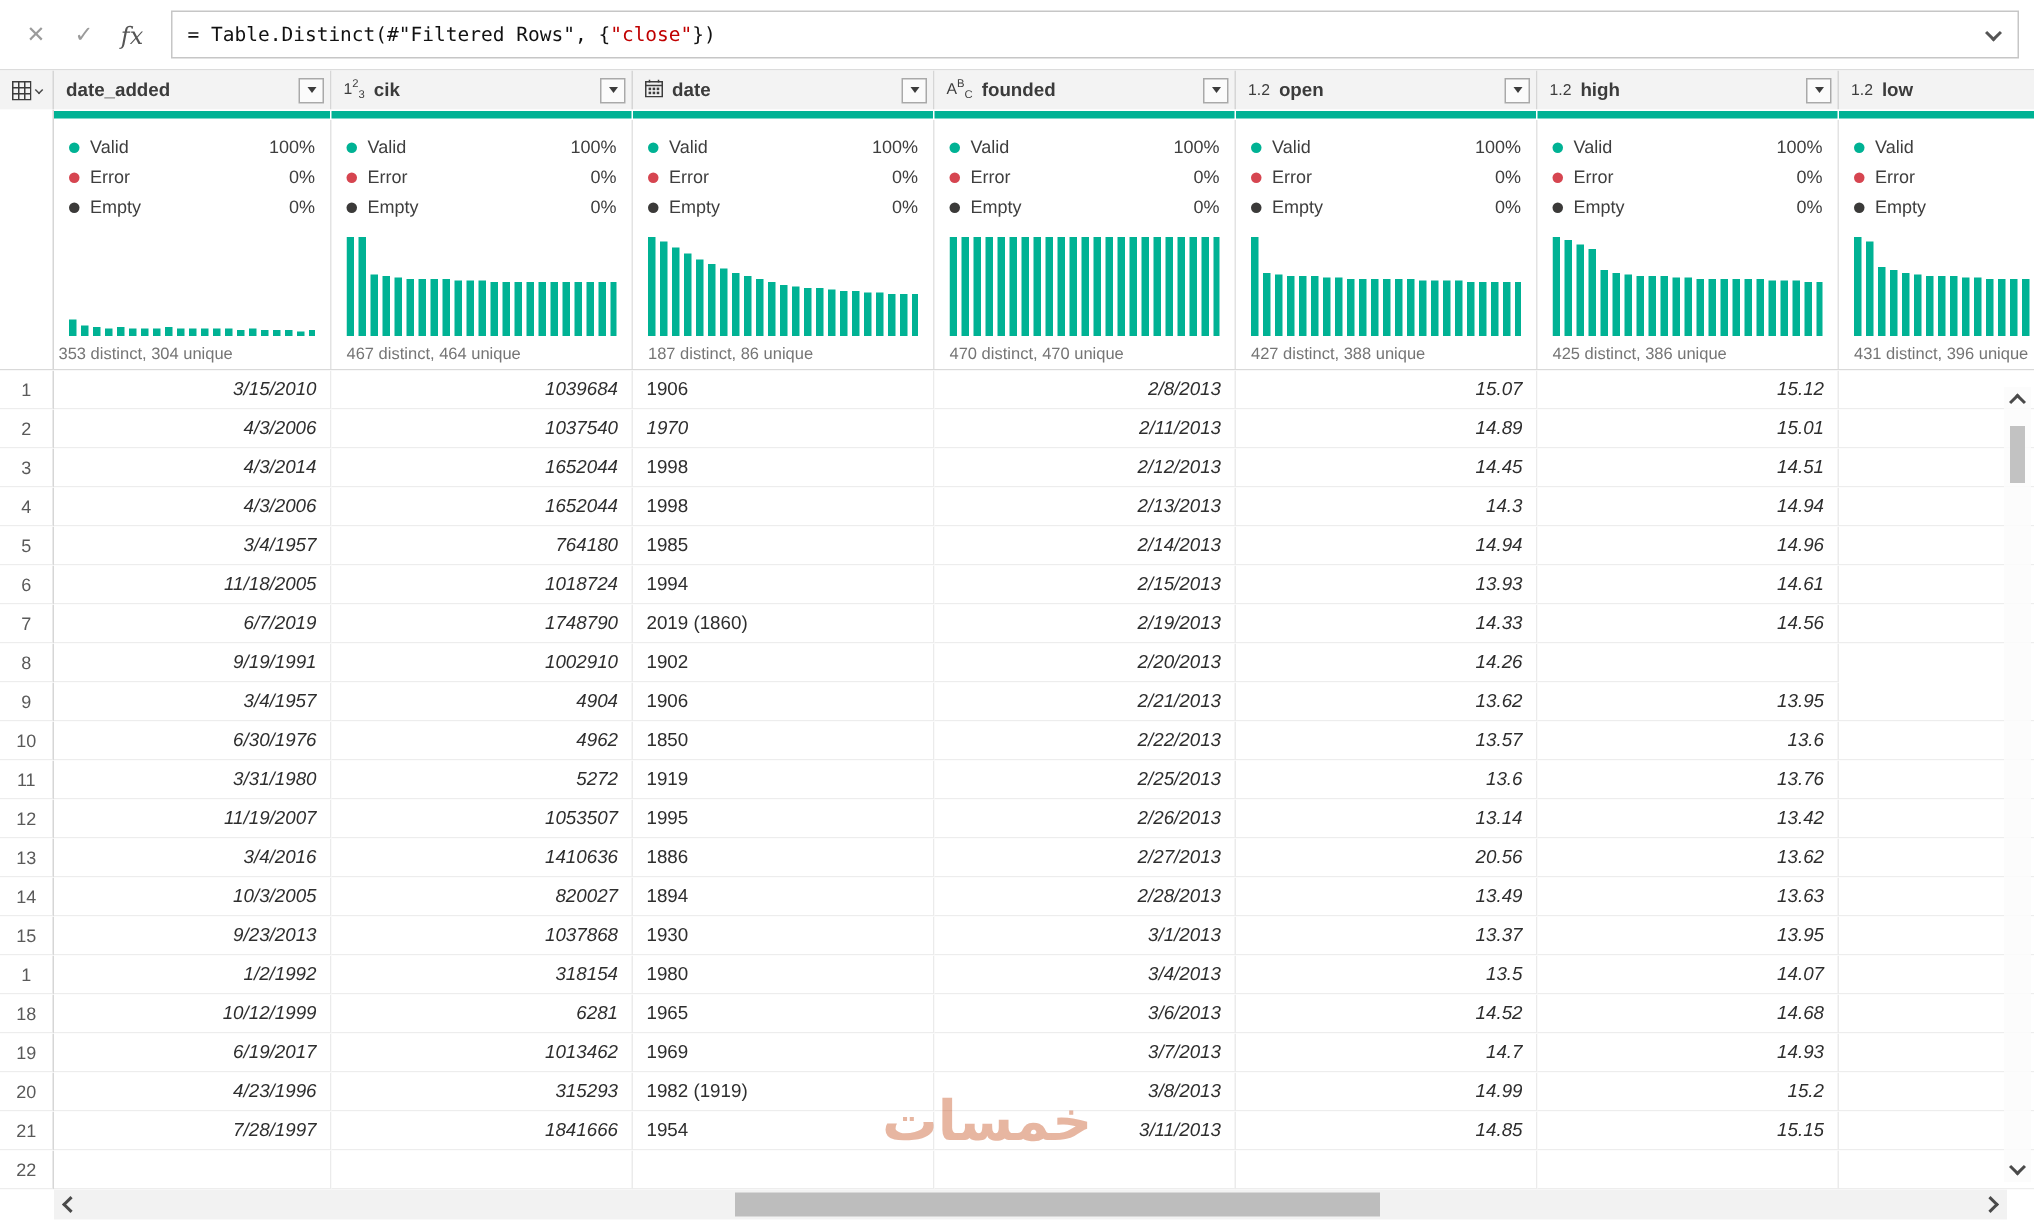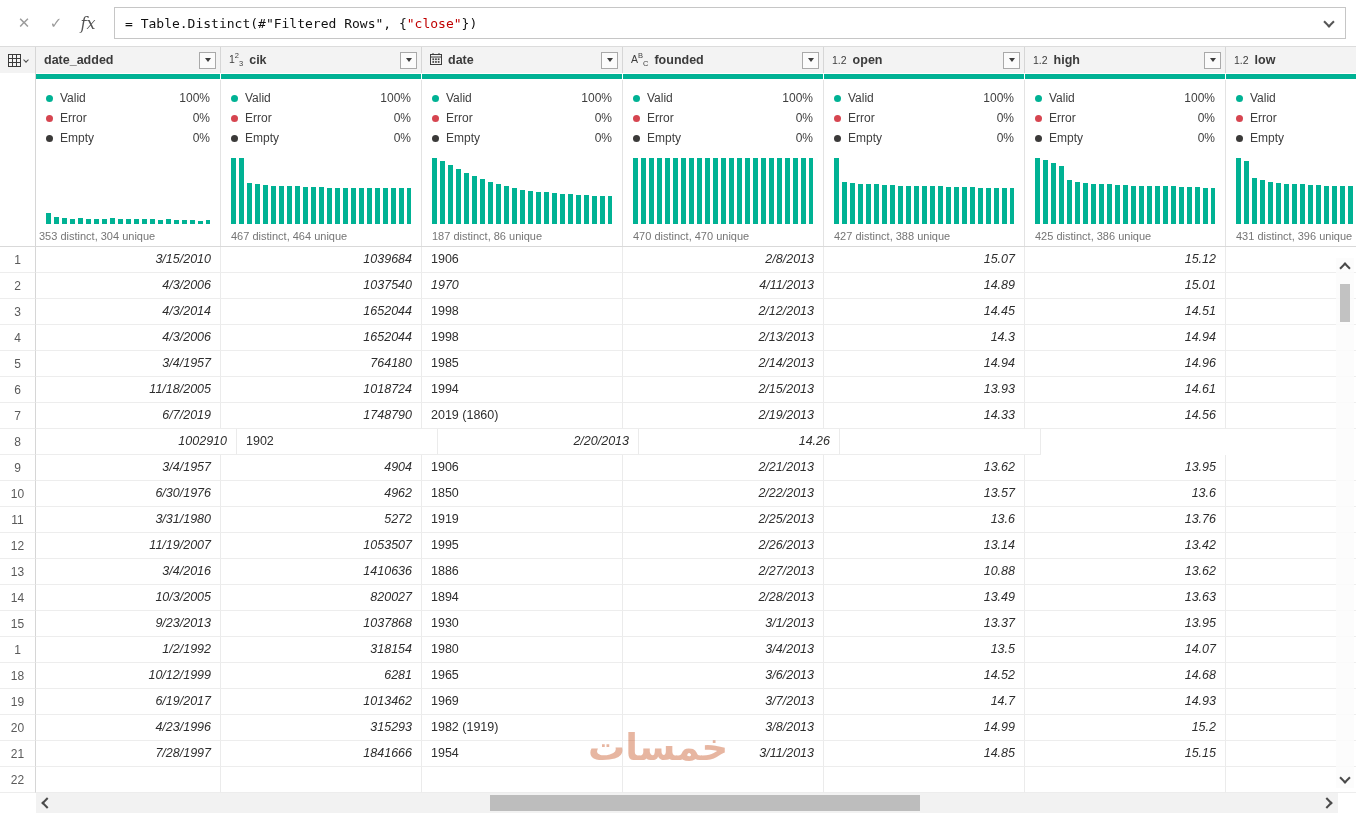--- a/index.html
+++ b/index.html
@@ -476,21 +476,21 @@
           <div class="cell num" style="width: 201px;">2/8/2013</div>
           <div class="cell num" style="width: 201px;">15.07</div>
           <div class="cell num" style="width: 201px;">15.12</div>
           <div class="cell num" style="width: 201px;"></div>
         </div>
         <div class="row">
           <div class="gutter-cell rownum">2</div>
           <div class="cell num" style="width: 185px;">4/3/2006</div>
           <div class="cell num" style="width: 201px;">1037540</div>
           <div class="cell" style="width: 201px; font-style: italic;">1970</div>
-          <div class="cell num" style="width: 201px;">4/11/2013</div>
+          <div class="cell num" style="width: 201px;">2/11/2013</div>
           <div class="cell num" style="width: 201px;">14.89</div>
           <div class="cell num" style="width: 201px;">15.01</div>
           <div class="cell num" style="width: 201px;"></div>
         </div>
         <div class="row">
           <div class="gutter-cell rownum">3</div>
           <div class="cell num" style="width: 185px;">4/3/2014</div>
           <div class="cell num" style="width: 201px;">1652044</div>
           <div class="cell" style="width: 201px;">1998</div>
           <div class="cell num" style="width: 201px;">2/12/2013</div>
@@ -533,20 +533,21 @@
           <div class="cell num" style="width: 185px;">6/7/2019</div>
           <div class="cell num" style="width: 201px;">1748790</div>
           <div class="cell" style="width: 201px;">2019 (1860)</div>
           <div class="cell num" style="width: 201px;">2/19/2013</div>
           <div class="cell num" style="width: 201px;">14.33</div>
           <div class="cell num" style="width: 201px;">14.56</div>
           <div class="cell num" style="width: 201px;"></div>
         </div>
         <div class="row">
           <div class="gutter-cell rownum">8</div>
+          <div class="cell num" style="width: 185px;">9/19/1991</div>
           <div class="cell num" style="width: 201px;">1002910</div>
           <div class="cell" style="width: 201px;">1902</div>
           <div class="cell num" style="width: 201px;">2/20/2013</div>
           <div class="cell num" style="width: 201px;">14.26</div>
           <div class="cell num" style="width: 201px;"></div>
         </div>
         <div class="row">
           <div class="gutter-cell rownum">9</div>
           <div class="cell num" style="width: 185px;">3/4/1957</div>
           <div class="cell num" style="width: 201px;">4904</div>
@@ -585,21 +586,21 @@
           <div class="cell num" style="width: 201px;">13.14</div>
           <div class="cell num" style="width: 201px;">13.42</div>
           <div class="cell num" style="width: 201px;"></div>
         </div>
         <div class="row">
           <div class="gutter-cell rownum">13</div>
           <div class="cell num" style="width: 185px; font-style: italic;">3/4/2016</div>
           <div class="cell num" style="width: 201px;">1410636</div>
           <div class="cell" style="width: 201px;">1886</div>
           <div class="cell num" style="width: 201px;">2/27/2013</div>
-          <div class="cell num" style="width: 201px;">10.88</div>
+          <div class="cell num" style="width: 201px;">20.56</div>
           <div class="cell num" style="width: 201px;">13.62</div>
           <div class="cell num" style="width: 201px;"></div>
         </div>
         <div class="row">
           <div class="gutter-cell rownum">14</div>
           <div class="cell num" style="width: 185px;">10/3/2005</div>
           <div class="cell num" style="width: 201px;">820027</div>
           <div class="cell" style="width: 201px;">1894</div>
           <div class="cell num" style="width: 201px;">2/28/2013</div>
           <div class="cell num" style="width: 201px;">13.49</div>

